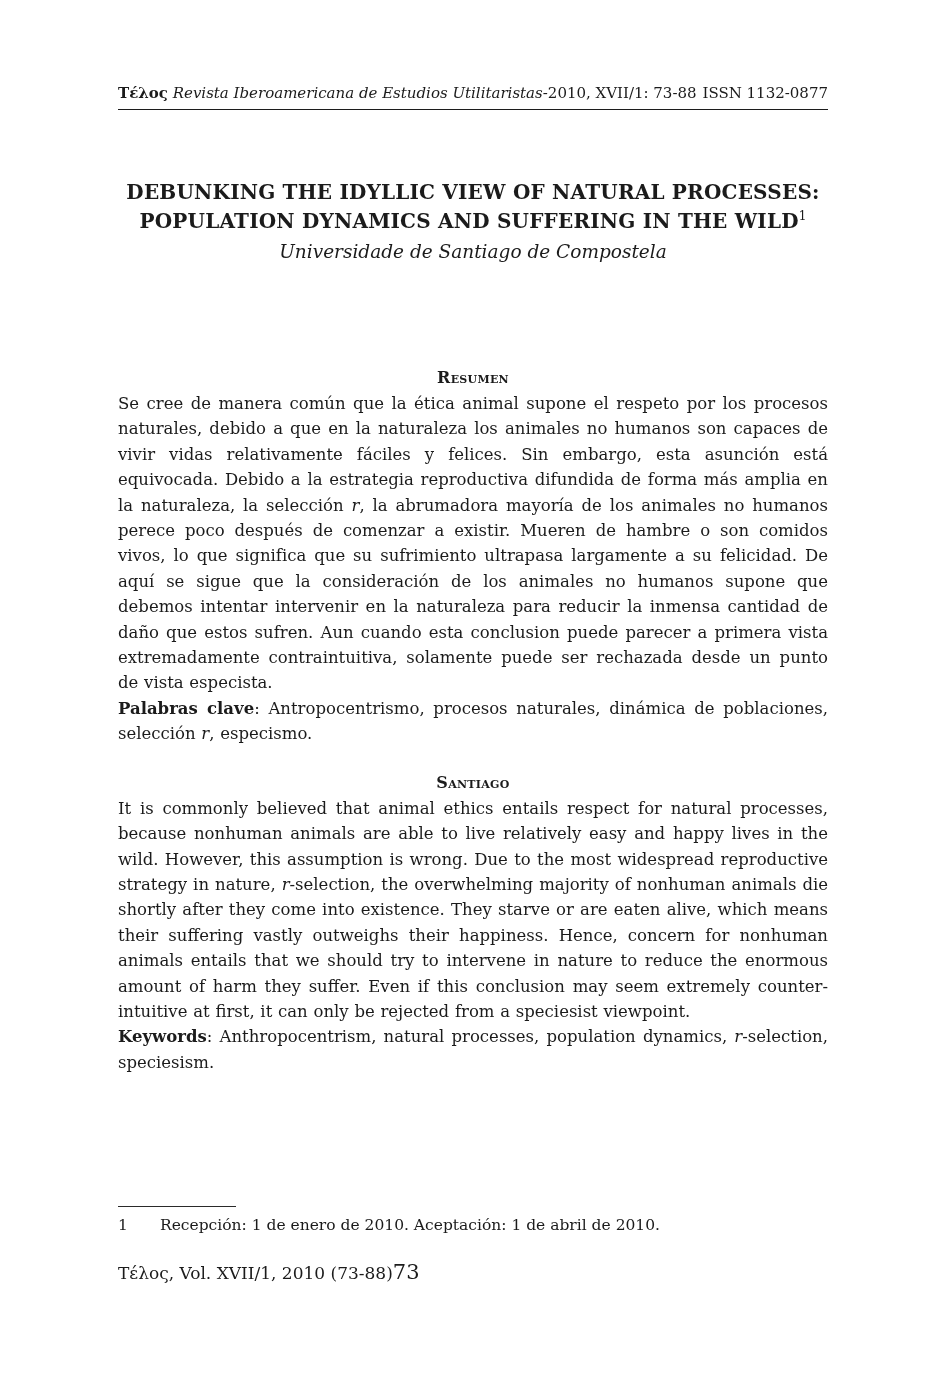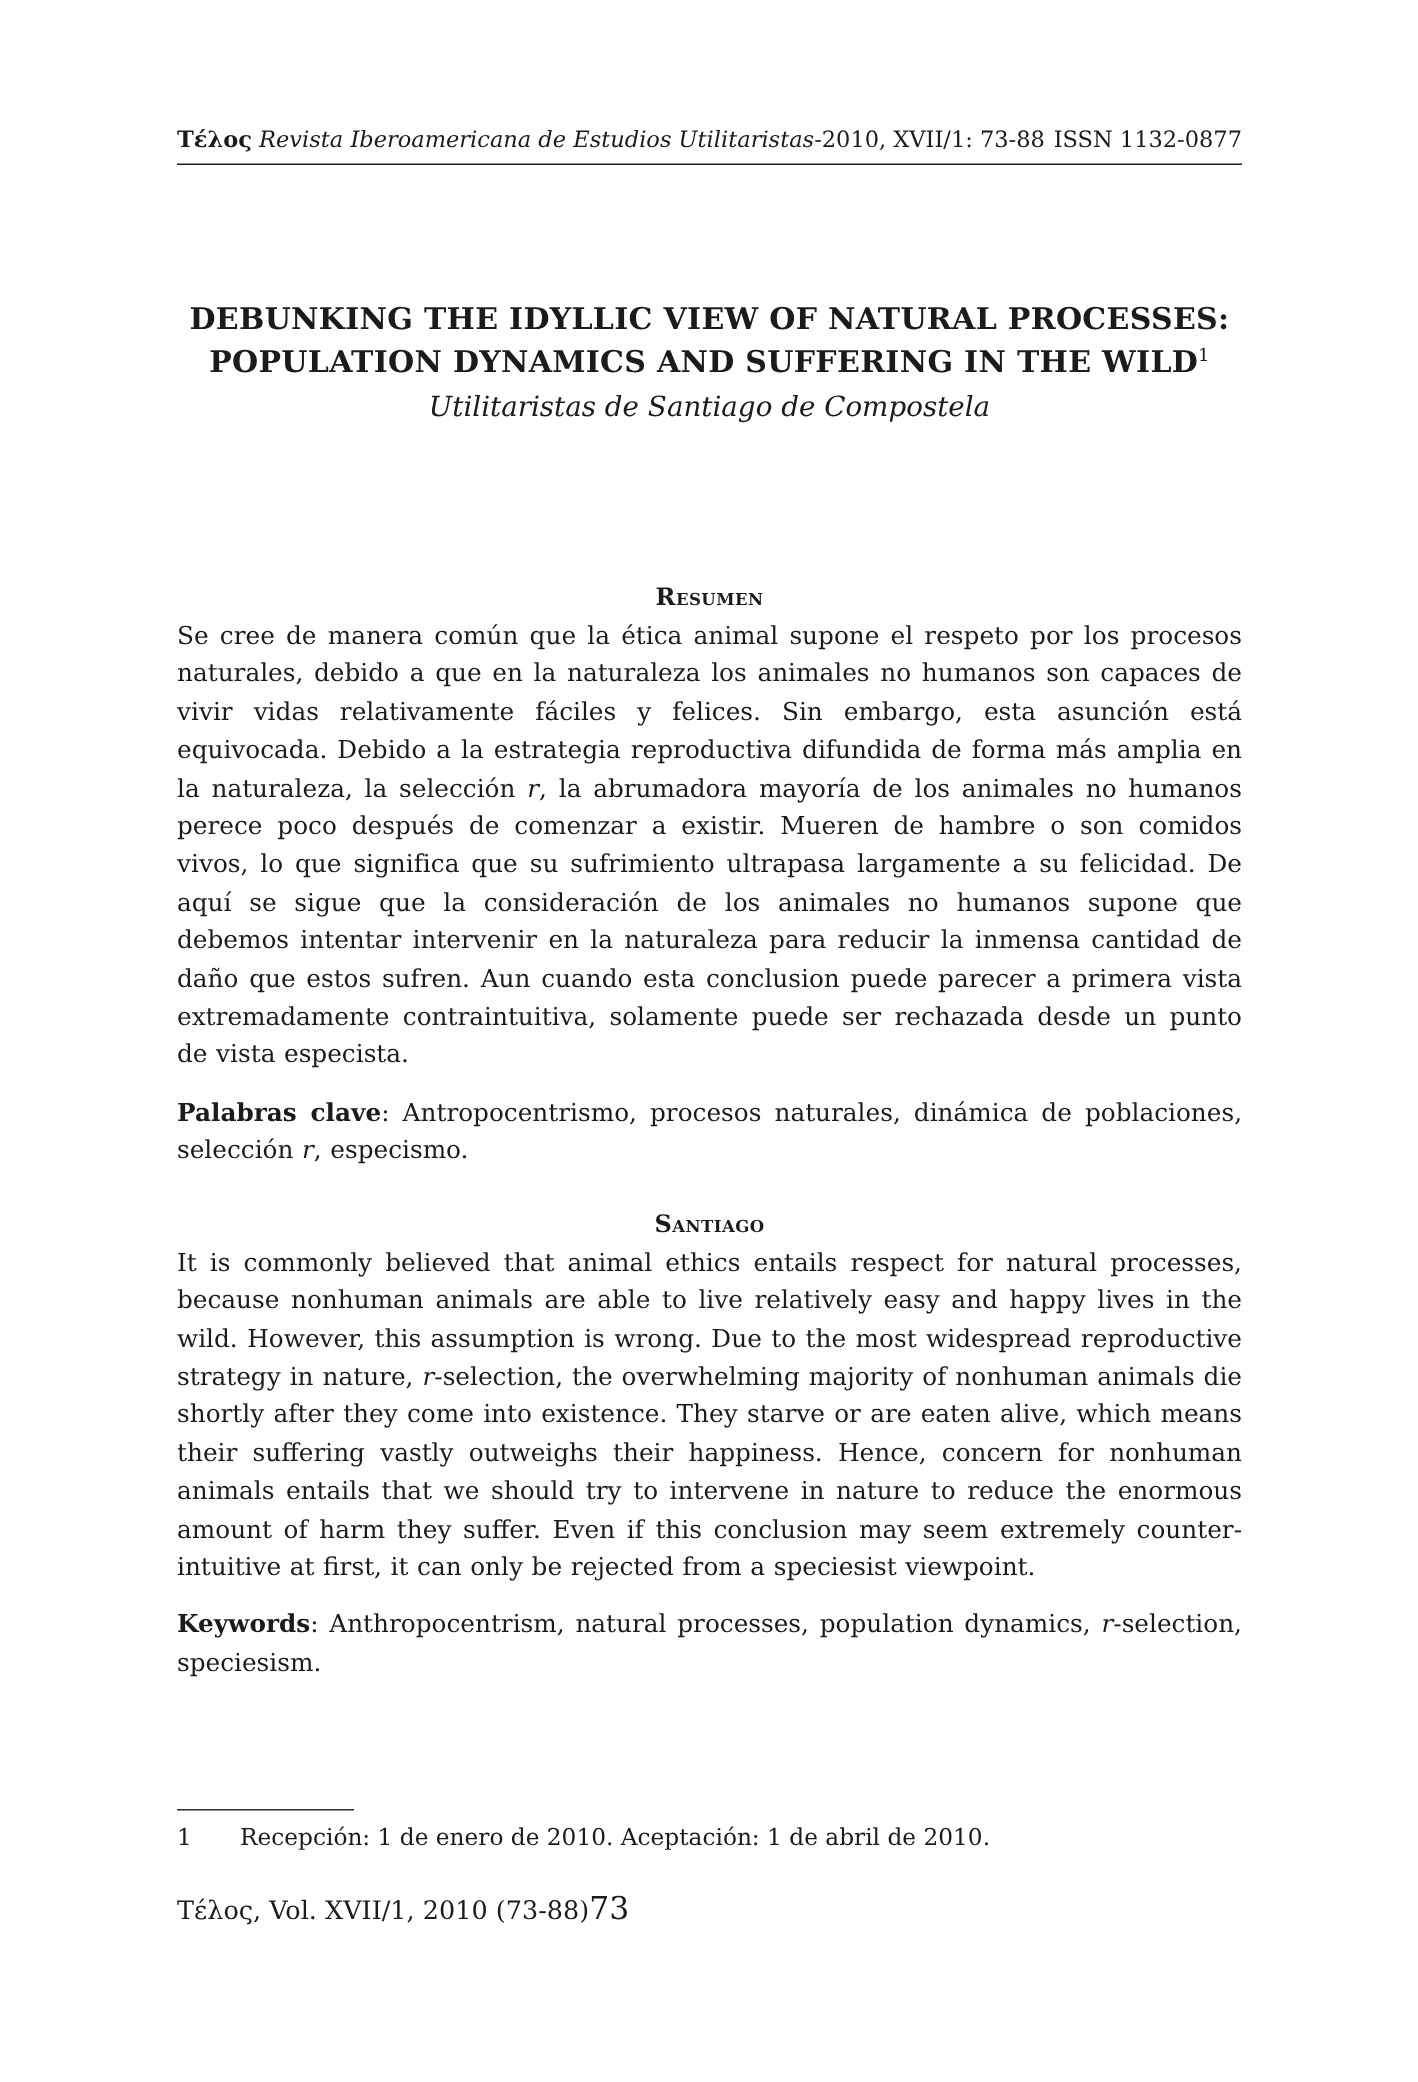--- a/index.html
+++ b/index.html
@@ -27,21 +27,21 @@
     padding-bottom: 7px;
     border-bottom: 1.5px solid #1c1c1c;
     white-space: nowrap;
   }
   .journal-greek { font-weight: bold; }
   .it { font-style: italic; }
   .bd { font-weight: bold; }
 
   
   .article-title {
-    margin-top: 88px;
+    margin-top: 68px;
     text-align: center;
     font-size: 20px;
     font-weight: bold;
     line-height: 29px;
     letter-spacing: 0.2px;
   }
   .article-title sup {
     font-size: 12px;
     font-weight: normal;
     vertical-align: super;
@@ -72,21 +72,21 @@
   }
   .heading-resumen { margin-top: 106px; }
   .heading-abstract { margin-top: 26px; }
   .body-text {
     margin-top: 3px;
     font-size: 16.5px;
     line-height: 25.4px;
     text-align: justify;
     word-spacing: 0.5px;
   }
-  .keywords-line { margin-top: 13px; }
+  .keywords-line { margin-top: 0; }
 
   
   .footnote-block {
     position: absolute;
     left: 118px;
     right: 117px;
     top: 1206px;
   }
   .footnote-separator {
     width: 118px;
@@ -128,21 +128,21 @@
         <span class="journal-greek">Τέλος</span><span class="it"> Revista Iberoamericana de Estudios Utilitaristas</span><span>-2010, XVII/1: 73-88</span>
       </div>
       <div>ISSN 1132-0877</div>
     </div>
 
     <h1 class="article-title">
       <span>DEBUNKING THE IDYLLIC VIEW OF NATURAL PROCESSES:</span><br>
       <span>POPULATION DYNAMICS AND SUFFERING IN THE WILD</span><sup>1</sup>
     </h1>
 
-    <div class="affiliation">Utilitaristas de Santiago de Compostela</div>
+    <div class="affiliation">Universidade de Santiago de Compostela</div>
 
     <section>
       <h2 class="section-heading heading-resumen">Resumen</h2>
       <p class="body-text" lang="es"><span>Se cree de manera común que la ética animal supone el respeto por los procesos naturales, debido a que en la naturaleza los animales no humanos son capaces de vivir vidas relativamente fáciles y felices. Sin embargo, esta asunción está equivocada. Debido a la estrategia reproductiva difundida de forma más amplia en la naturaleza, la selección </span><span class="it">r</span><span>, la abrumadora mayoría de los animales no humanos perece poco después de comenzar a existir. Mueren de hambre o son comidos vivos, lo que significa que su sufrimiento ultrapasa largamente a su felicidad. De aquí se sigue que la consideración de los animales no humanos supone que debemos intentar intervenir en la naturaleza para reducir la inmensa cantidad de daño que estos sufren. Aun cuando esta conclusion puede parecer a primera vista extremadamente contraintuitiva, solamente puede ser rechazada desde un punto de vista especista.</span></p>
       <p class="body-text keywords-line" lang="es"><span class="bd">Palabras clave</span><span>: Antropocentrismo, procesos naturales, dinámica de poblaciones, selección </span><span class="it">r</span><span>, especismo.</span></p>
     </section>
 
     <section>
       <h2 class="section-heading heading-abstract">Santiago</h2>
       <p class="body-text" lang="en"><span>It is commonly believed that animal ethics entails respect for natural processes, because nonhuman animals are able to live relatively easy and happy lives in the wild. However, this assumption is wrong. Due to the most widespread reproductive strategy in nature, </span><span class="it">r</span><span>-selection, the overwhelming majority of nonhuman animals die shortly after they come into existence. They starve or are eaten alive, which means their suffering vastly outweighs their happiness. Hence, concern for nonhuman animals entails that we should try to intervene in nature to reduce the enormous amount of harm they suffer. Even if this conclusion may seem extremely counter-intuitive at first, it can only be rejected from a speciesist viewpoint.</span></p>

